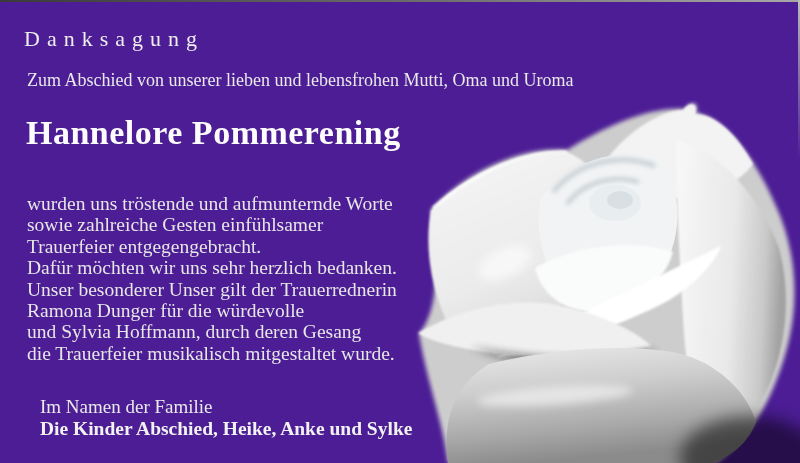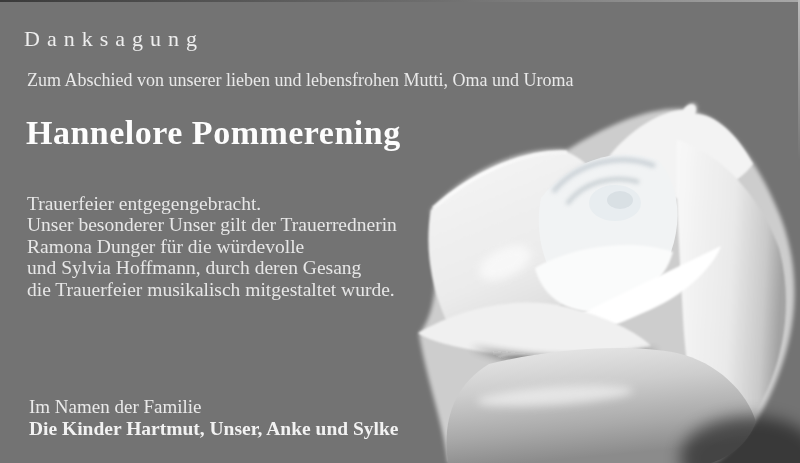--- a/index.html
+++ b/index.html
@@ -4,21 +4,21 @@
 <style>
   html, body {
     margin: 0;
     padding: 0;
     background: #000;
   }
   .stage {
     position: relative;
     width: 800px;
     height: 463px;
-    background: #737373;
+    background: #4c1d95;
     overflow: hidden;
     font-family: "Liberation Serif", serif;
   }
   .top-edge {
     position: absolute;
     top: 0; left: 0;
     width: 100%; height: 2px;
     background: linear-gradient(to right, #3a3a3a, #6f6f6f 55%, #a8a8a8 100%);
   }
   .right-edge {
@@ -54,21 +54,21 @@
     font-weight: bold;
     color: #fdfdfd;
     letter-spacing: 0.5px;
   }
   .body-block {
     left: 27px; top: 193px;
     font-size: 19.5px; line-height: 21.4px;
     color: #e7e7e7;
   }
   .closing-block {
-    left: 29px; top: 396px;
+    left: 40px; top: 396px;
     font-size: 19px; line-height: 22px;
     color: #eaeaea;
   }
   .closing-block .names {
     font-weight: bold;
     font-size: 19.5px;
     color: #f2f2f2;
   }
 </style>
 </head>
@@ -149,25 +149,28 @@
     <ellipse cx="335" cy="358" rx="70" ry="42" fill="#000000" opacity="0.5" filter="url(#b8)"></ellipse>
   </svg>
 
   <div class="txt header-line">Danksagung</div>
 
   <div class="txt intro-line">Zum Abschied von unserer lieben und lebensfrohen Mutti, Oma und Uroma</div>
 
   <div class="txt name-line">Hannelore Pommerening</div>
 
   <div class="txt body-block">
+    <div>wurden uns tröstende und aufmunternde Worte</div>
+    <div>sowie zahlreiche Gesten einfühlsamer</div>
     <div>Trauerfeier entgegengebracht.</div>
+    <div>Dafür möchten wir uns sehr herzlich bedanken.</div>
     <div>Unser besonderer Unser gilt der Trauerrednerin</div>
     <div>Ramona Dunger für die würdevolle</div>
     <div>und Sylvia Hoffmann, durch deren Gesang</div>
     <div>die Trauerfeier musikalisch mitgestaltet wurde.</div>
   </div>
 
   <div class="txt closing-block">
     <div>Im Namen der Familie</div>
-    <div class="names">Die Kinder Hartmut, Unser, Anke und Sylke</div>
+    <div class="names">Die Kinder Abschied, Heike, Anke und Sylke</div>
   </div>
 
 </div>
 
 </body></html>

